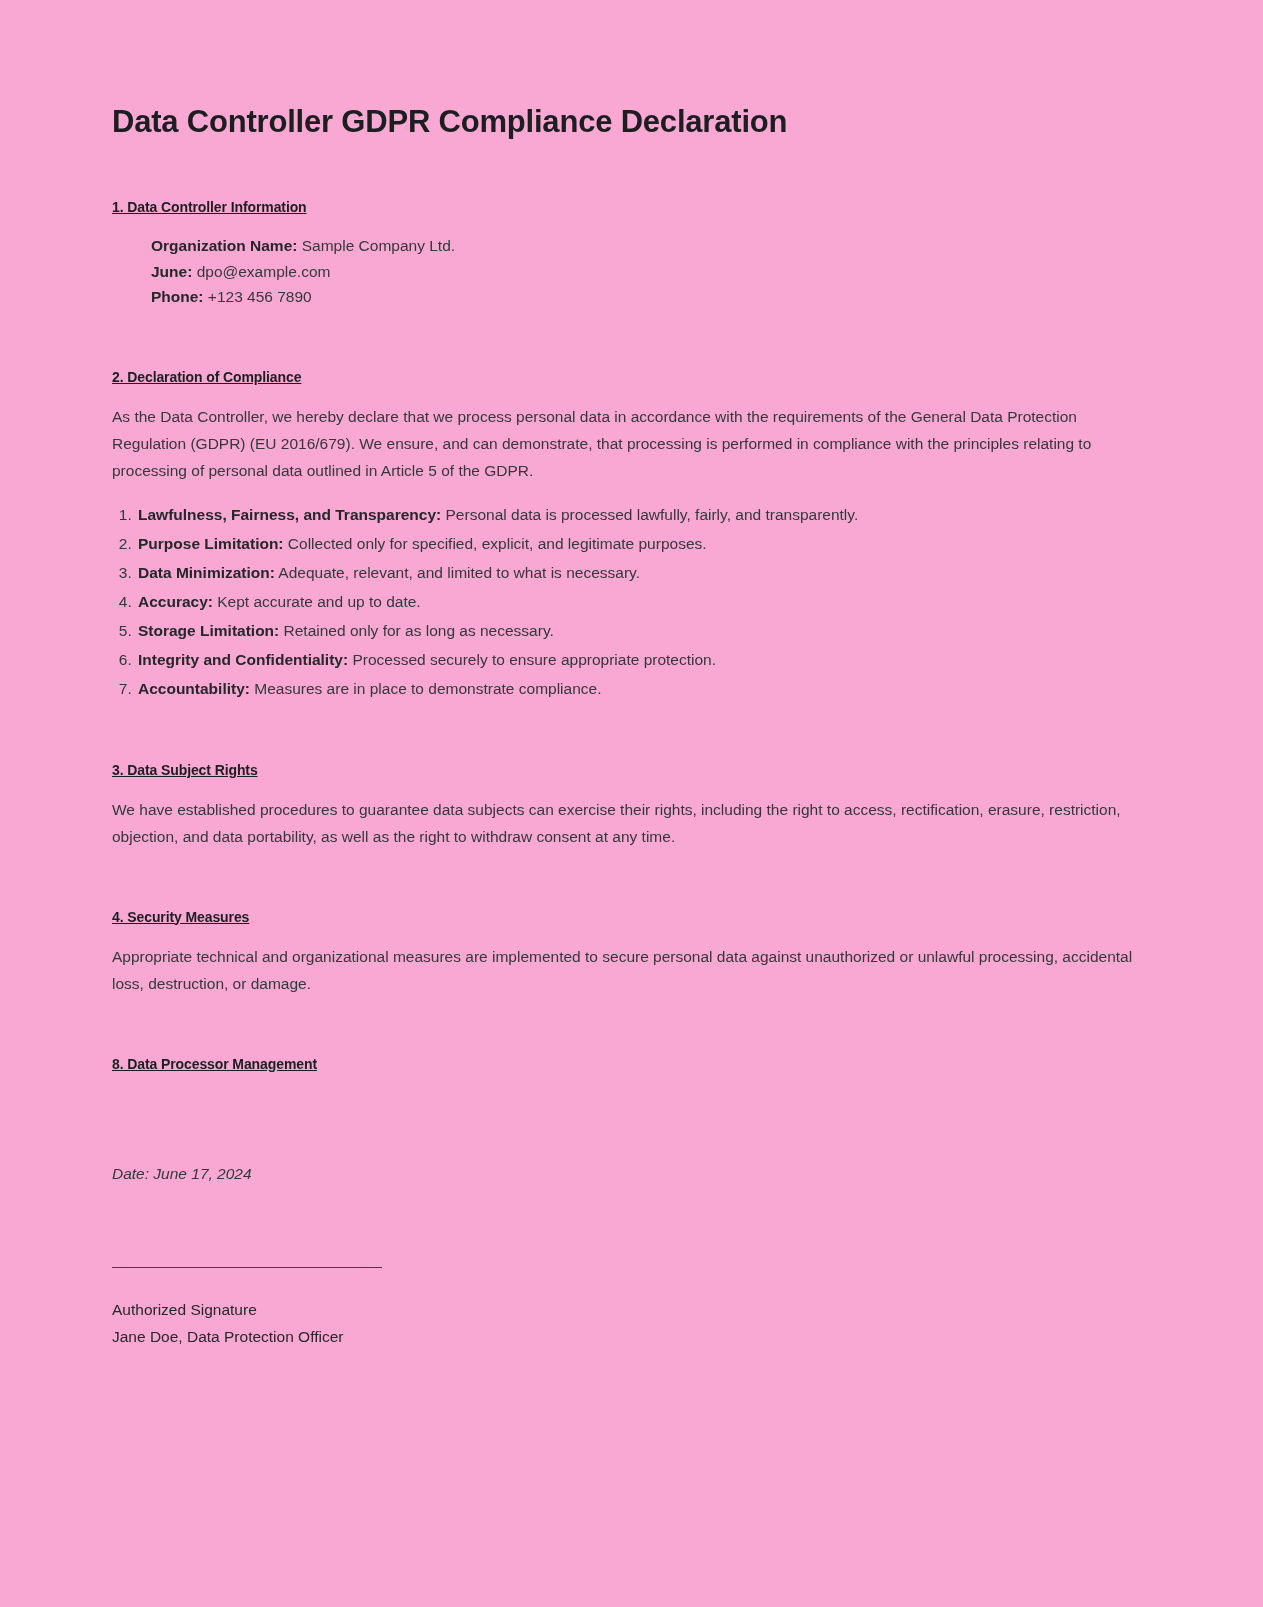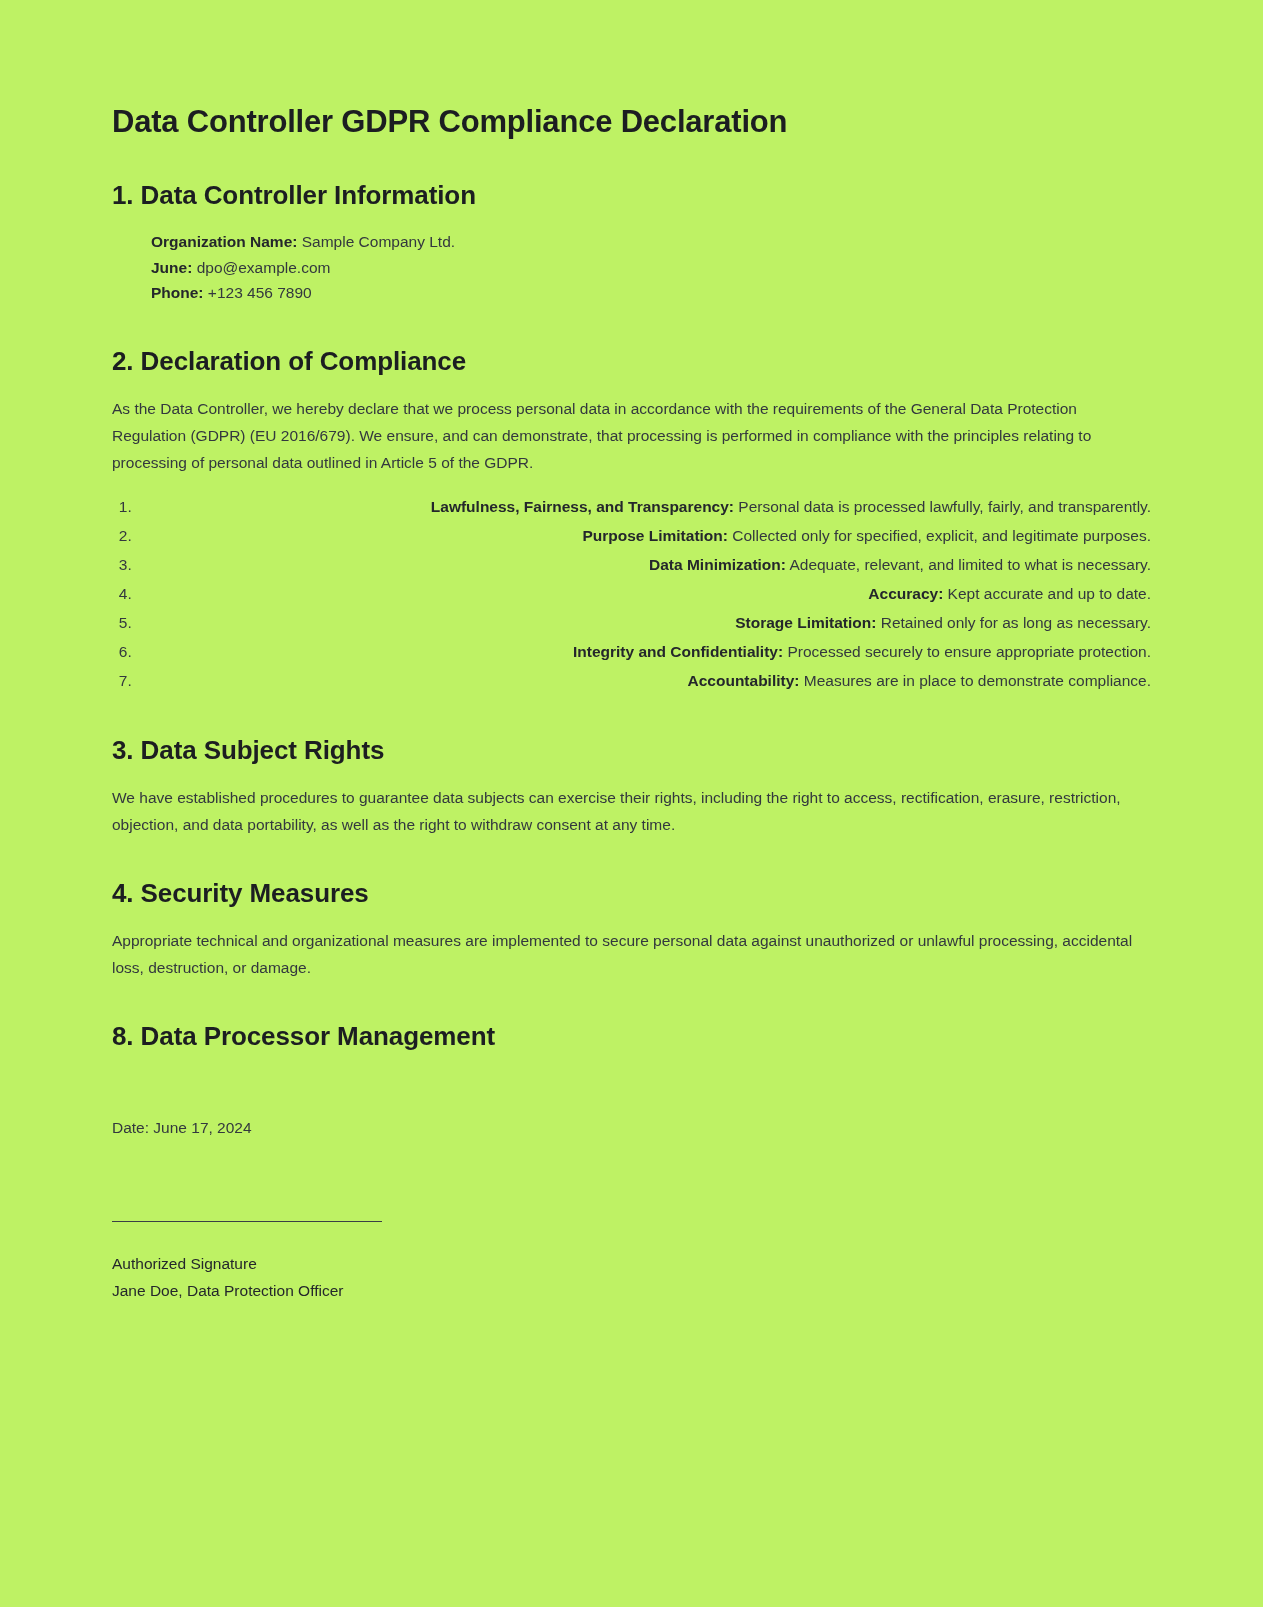--- a/index.html
+++ b/index.html
@@ -4,38 +4,39 @@
 <style>
   html, body {
     margin: 0;
     padding: 0;
     background: #ffffff;
     font-family: "Liberation Sans", "DejaVu Sans", sans-serif;
   }
   .page {
     width: 1263px;
     min-height: 1607px;
-    background: #bef264;
+    background: #f9a8d4;
     box-sizing: border-box;
     padding: 82px 112px 36px 112px;
     color: #33383e;
   }
   h1.doc-title {
     font-size: 31px;
     font-weight: 700;
     color: #1c1e21;
     margin: 22px 0 14px 0;
     letter-spacing: -0.2px;
   }
   h2.section-heading {
-    font-size: 26px;
+    font-size: 14px;
     font-weight: 700;
     color: #1c1e21;
-    margin: 40px 0 18px 0;
+    margin: 59px 0 18px 0;
     letter-spacing: -0.1px;
+    text-decoration: underline;
   }
   p {
     font-size: 15.5px;
     line-height: 27px;
     margin: 0;
     color: #33383e;
   }
   .info-block p {
     line-height: 25.5px;
     margin-left: 39px;
@@ -45,28 +46,28 @@
   }
   strong {
     font-weight: 700;
     color: #24272b;
   }
   ol.principles {
     margin: 16px 0 0 0;
     padding-left: 24px;
     font-size: 15.5px;
     color: #33383e;
-    text-align: right;
   }
   ol.principles li {
     line-height: 29px;
     padding-left: 2px;
   }
   .date-line {
-    margin-top: 62px;
+    margin-top: 88px;
+    font-style: italic;
   }
   .signature-rule {
     width: 270px;
     border: none;
     border-top: 1.5px solid #3a3f45;
     margin: 80px 0 0 0;
   }
   .signature-block {
     margin-top: 28px;
   }

